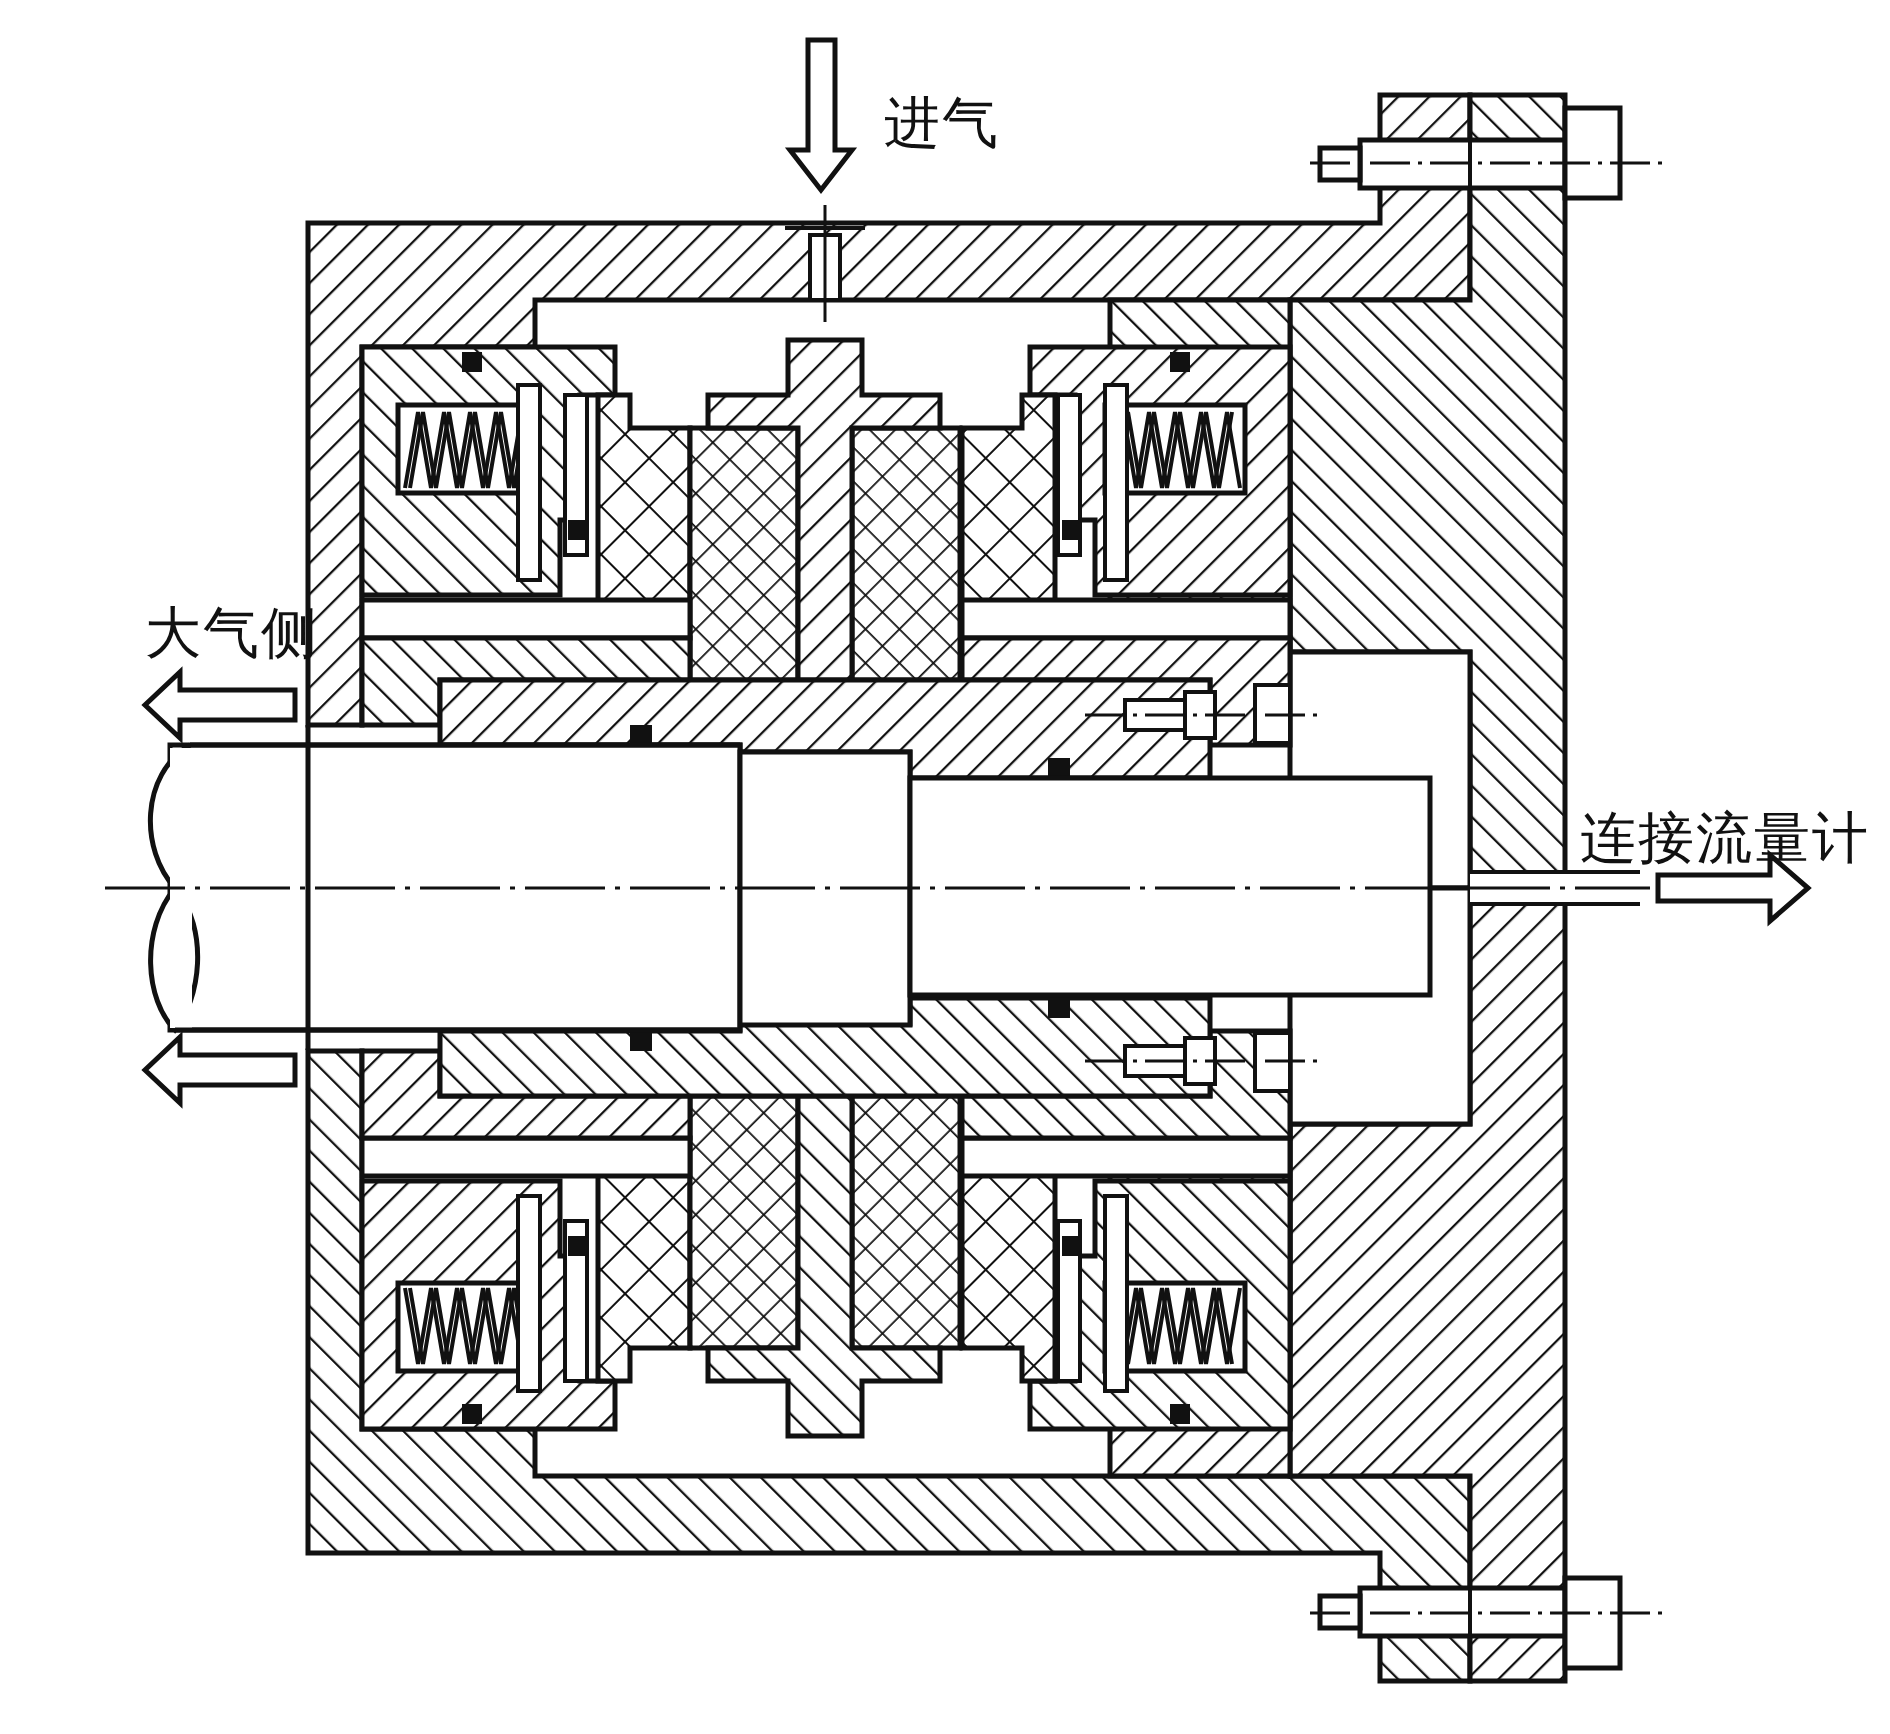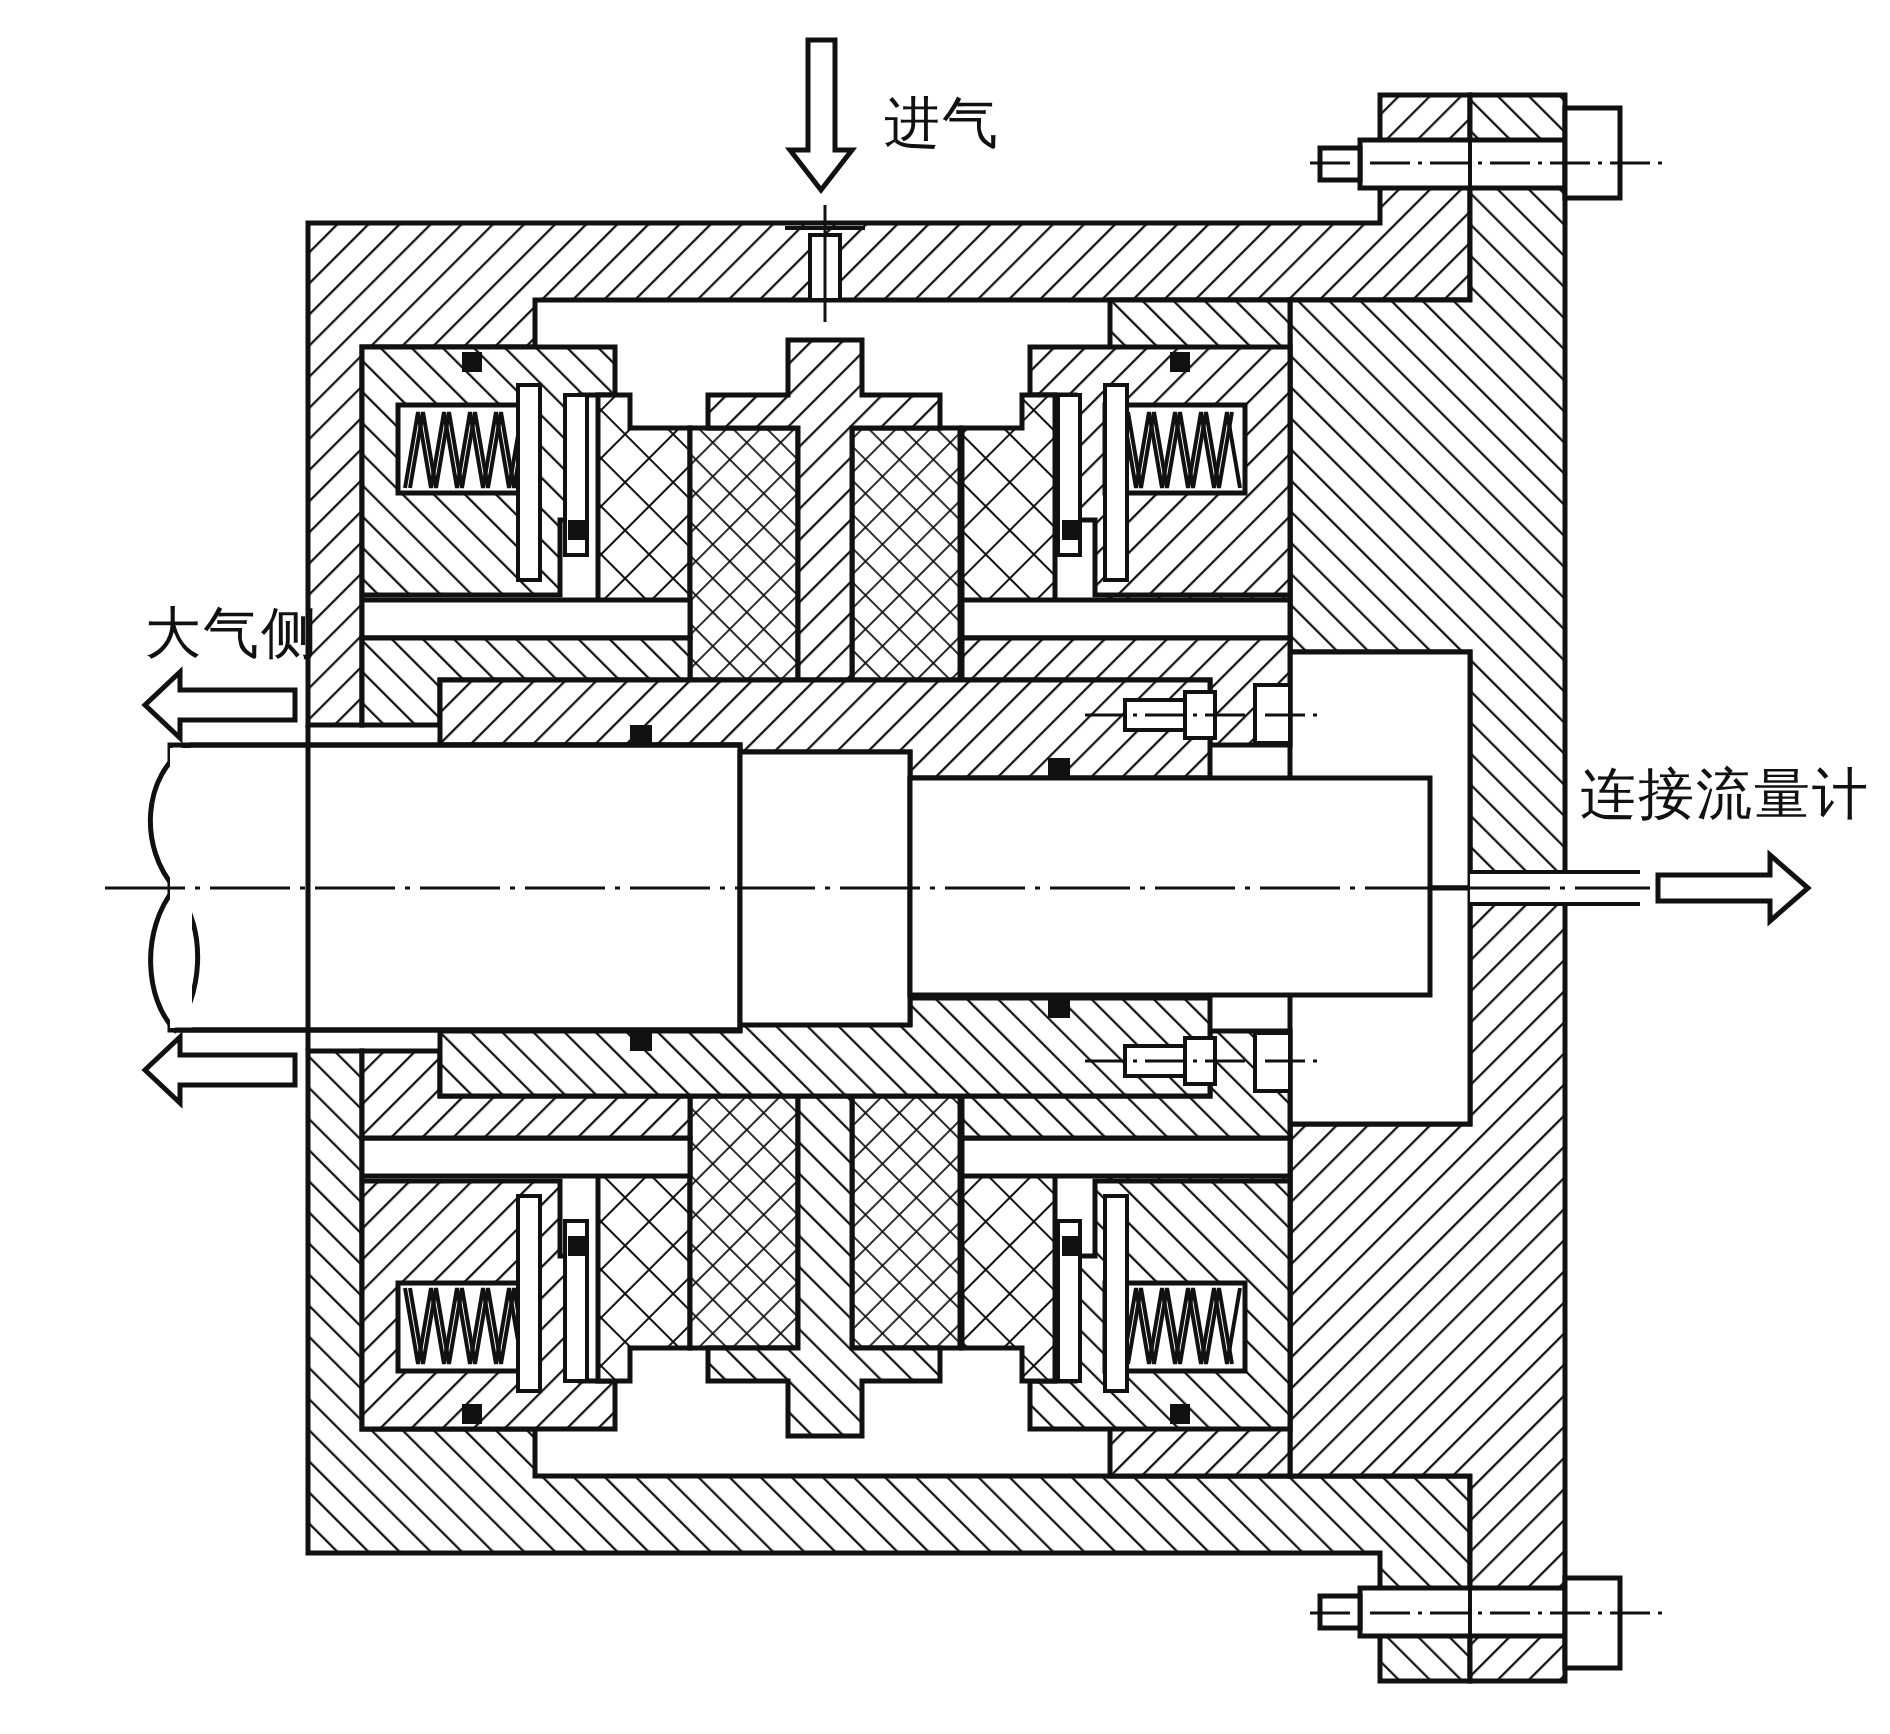--- a/index.html
+++ b/index.html
@@ -3,21 +3,21 @@
 <meta charset="utf-8">
 <style>
   html, body { margin: 0; padding: 0; background: #ffffff; }
   body { width: 1890px; height: 1734px; position: relative; overflow: hidden;
          font-family: "DejaVu Serif", "Liberation Serif", serif; }
   svg { position: absolute; left: 0; top: 0; }
   .lbl { position: absolute; font-family: Liberation Mono, monospace;
          font-size: 56px; color: #111; white-space: nowrap; letter-spacing: 2px; }
   #lbl-inlet { left: 884px; top: 86px; }
   #lbl-atm { left: 110px; top: 596px; margin-left: 35px; }
-  #lbl-flow { left: 1580px; top: 757px; }
+  #lbl-flow { left: 1580px; top: 801px; }
 </style>
 </head>
 <body>
 
 <svg width="1890" height="1734" viewBox="0 0 1890 1734" xmlns="http://www.w3.org/2000/svg">
   <defs>
     <pattern id="hatchA" patternUnits="userSpaceOnUse" width="22" height="22" patternTransform="rotate(45)">
       <rect width="22" height="22" fill="#fff"></rect>
       <line x1="0" y1="0" x2="0" y2="22" stroke="#111" stroke-width="4.5"></line>
     </pattern>

